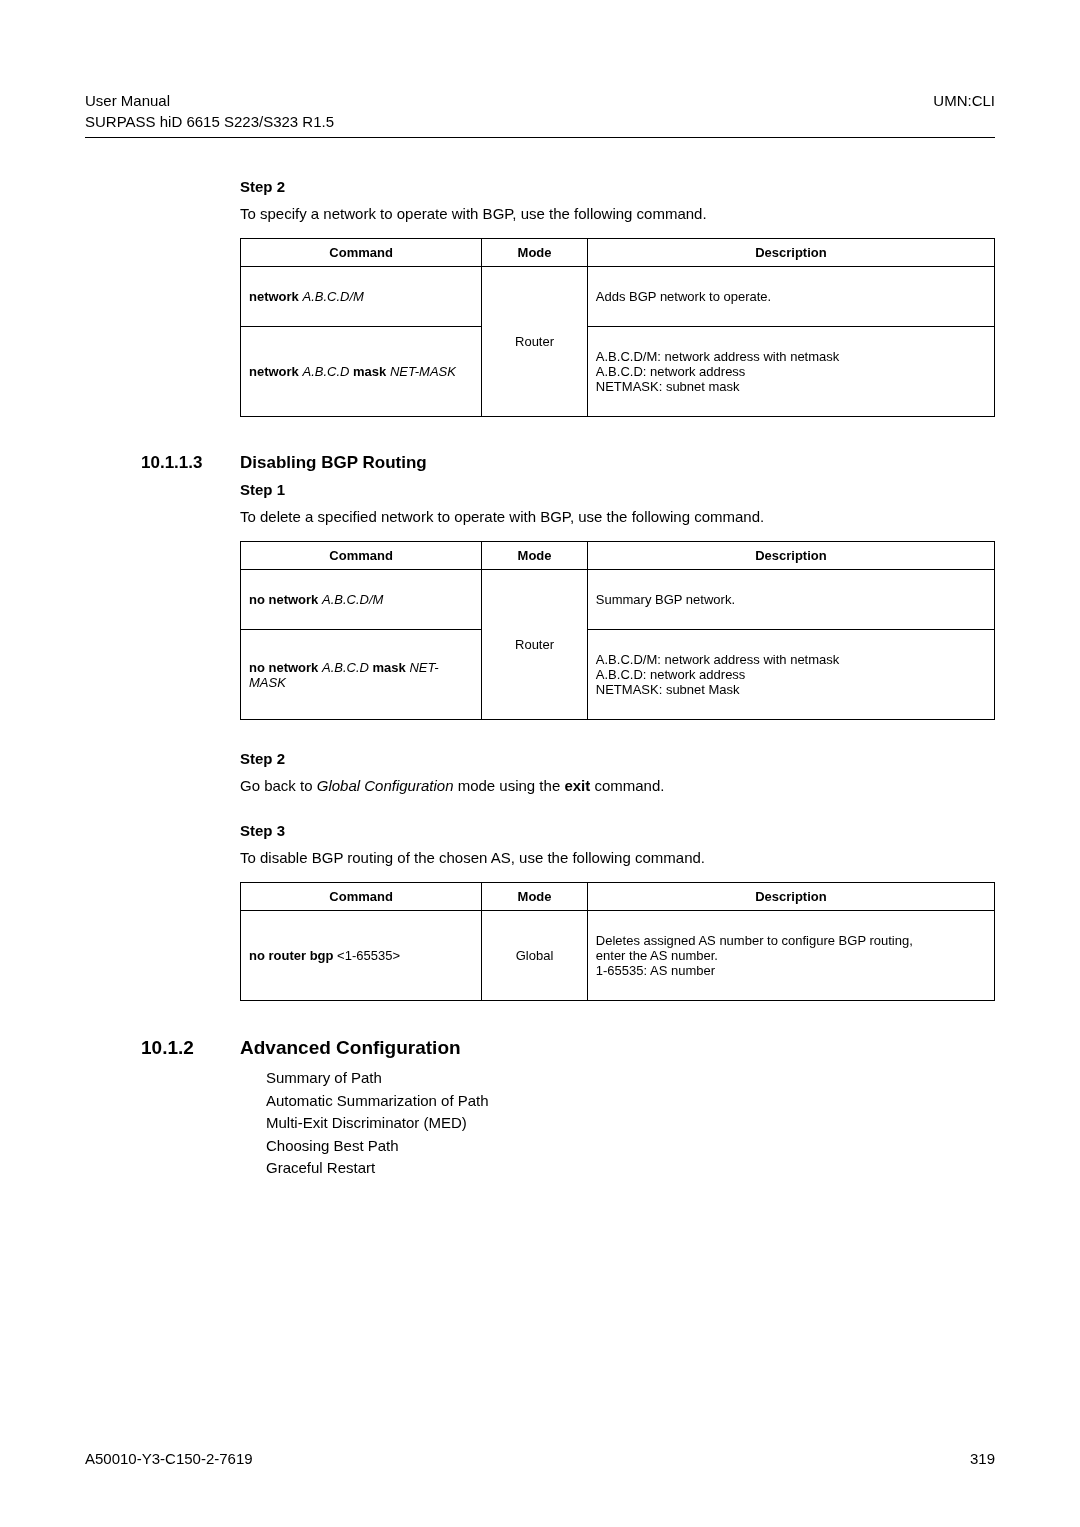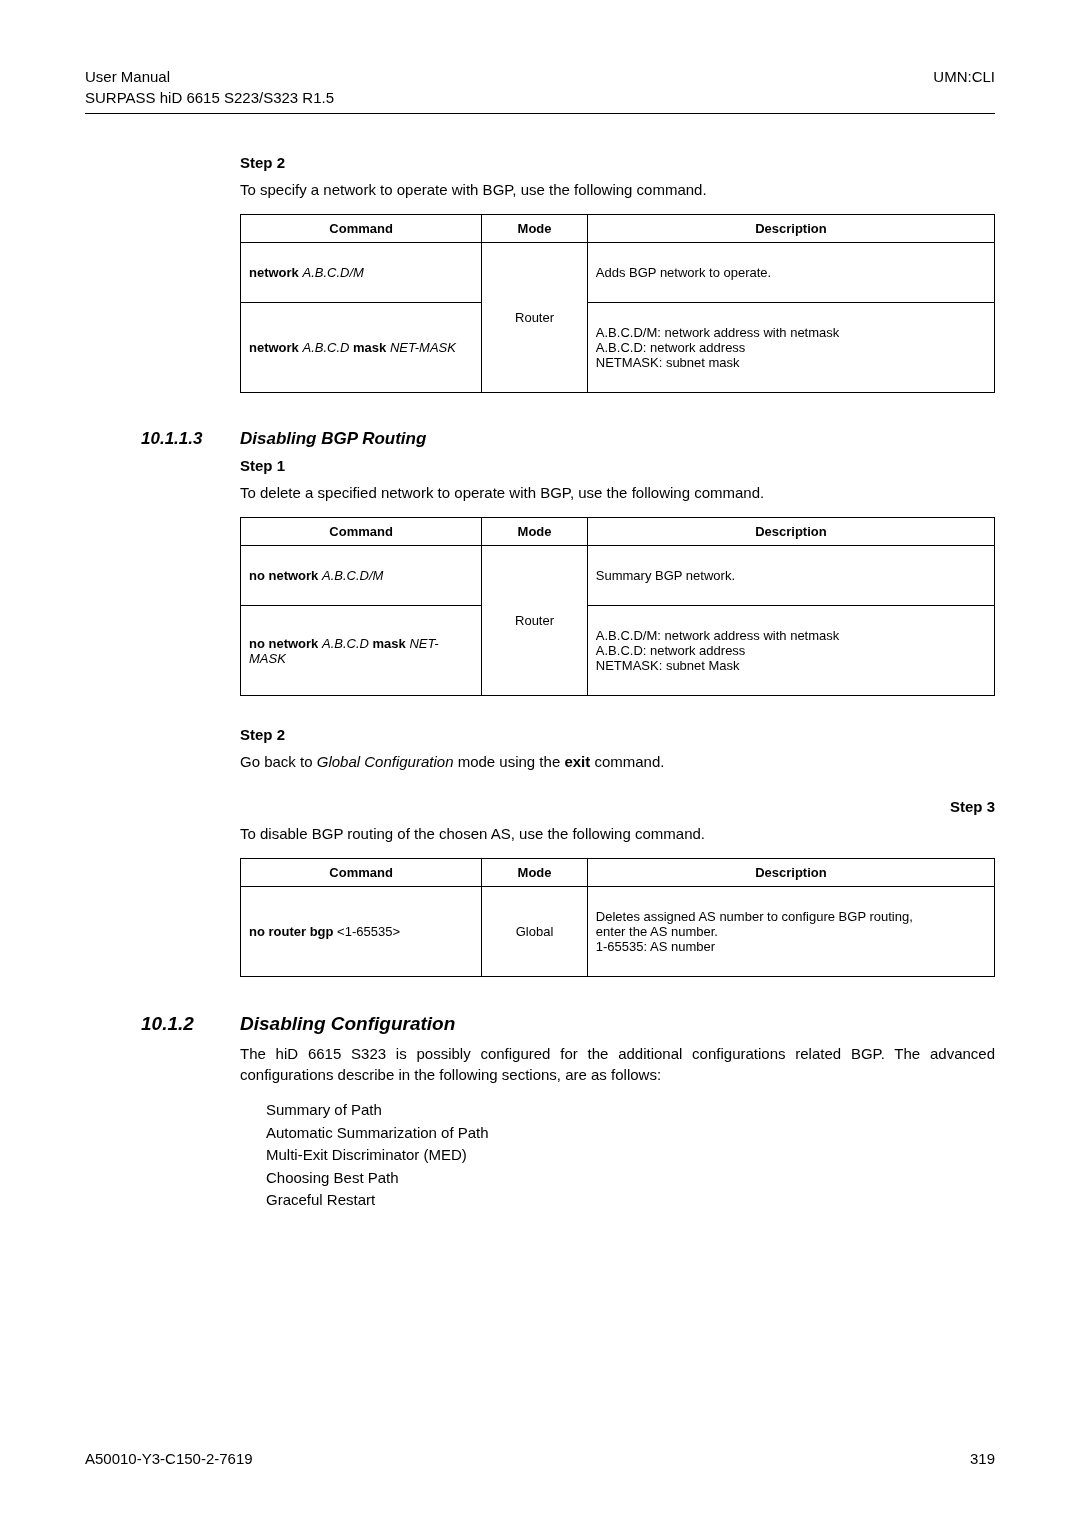--- a/index.html
+++ b/index.html
@@ -17,20 +17,21 @@
   }
   .page {
     padding: 66px 85px 40px 85px;
   }
   .header {
     display: flex;
     justify-content: space-between;
     font-size: 15px;
     line-height: 1.4;
     margin-bottom: 5px;
+    margin-top: 24px;
   }
   .header-left {
     text-align: left;
   }
   .header-right {
     text-align: right;
   }
   .hr-line {
     border: none;
     border-top: 1px solid #000;
@@ -84,21 +85,20 @@
   .italic {
     font-style: italic;
   }
   .bold {
     font-weight: bold;
   }
   .section-row {
     display: flex;
     margin-top: 36px;
     margin-bottom: 8px;
-    font-style: italic;
   }
   .section-num {
     width: 155px;
     font-size: 17px;
     font-weight: bold;
     padding-left: 56px;
   }
   .section-num-wide {
     width: 155px;
     font-size: 19px;
@@ -200,21 +200,21 @@
           <div>A.B.C.D: network address</div>
           <div>NETMASK: subnet Mask</div>
         </td>
       </tr>
     </tbody>
       </table>
 
     <div class="step-title" style="margin-top:30px;">Step 2</div>
     <div class="para"><span>Go back to </span><span class="italic">Global Configuration</span><span> mode using the </span><span class="bold">exit</span><span> command.</span></div>
 
-    <div class="step-title" style="margin-top:26px;text-align:right;">Step 3</div>
+    <div class="step-title" style="margin-top:26px;">Step 3</div>
     <div class="para">To disable BGP routing of the chosen AS, use the following command.</div>
 
     <table>
       <tbody>
           <tr>
         <th class="col-cmd">Command</th>
         <th class="col-mode">Mode</th>
         <th class="col-desc">Description</th>
       </tr>
       <tr>
@@ -225,25 +225,24 @@
           <div>enter the AS number.</div>
           <div>1-65535: AS number</div>
         </td>
       </tr>
     </tbody>
       </table>
   </div>
 
   <div class="section-row">
     <div class="section-num-wide">10.1.2</div>
-    <div class="section-title-wide">Disabling Configuration</div>
+    <div class="section-title-wide">Advanced Configuration</div>
   </div>
 
   <div class="content">
-    <div class="para justify">The hiD 6615 S323 is possibly configured for the additional configurations related BGP. The advanced configurations describe in the following sections, are as follows:</div>
     <div class="bullet-list">
       <div>Summary of Path</div>
       <div>Automatic Summarization of Path</div>
       <div>Multi-Exit Discriminator (MED)</div>
       <div>Choosing Best Path</div>
       <div>Graceful Restart</div>
     </div>
   </div>
 
 </div>

